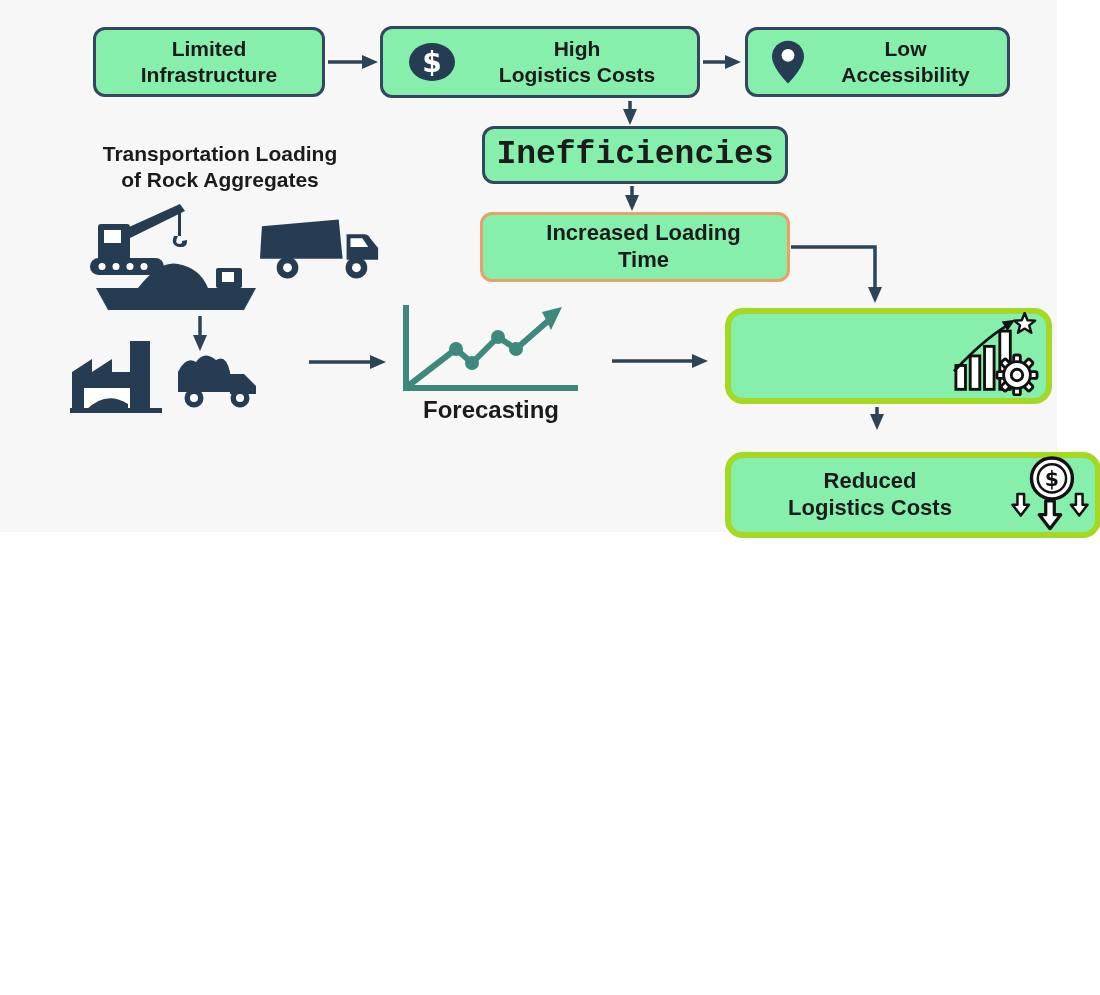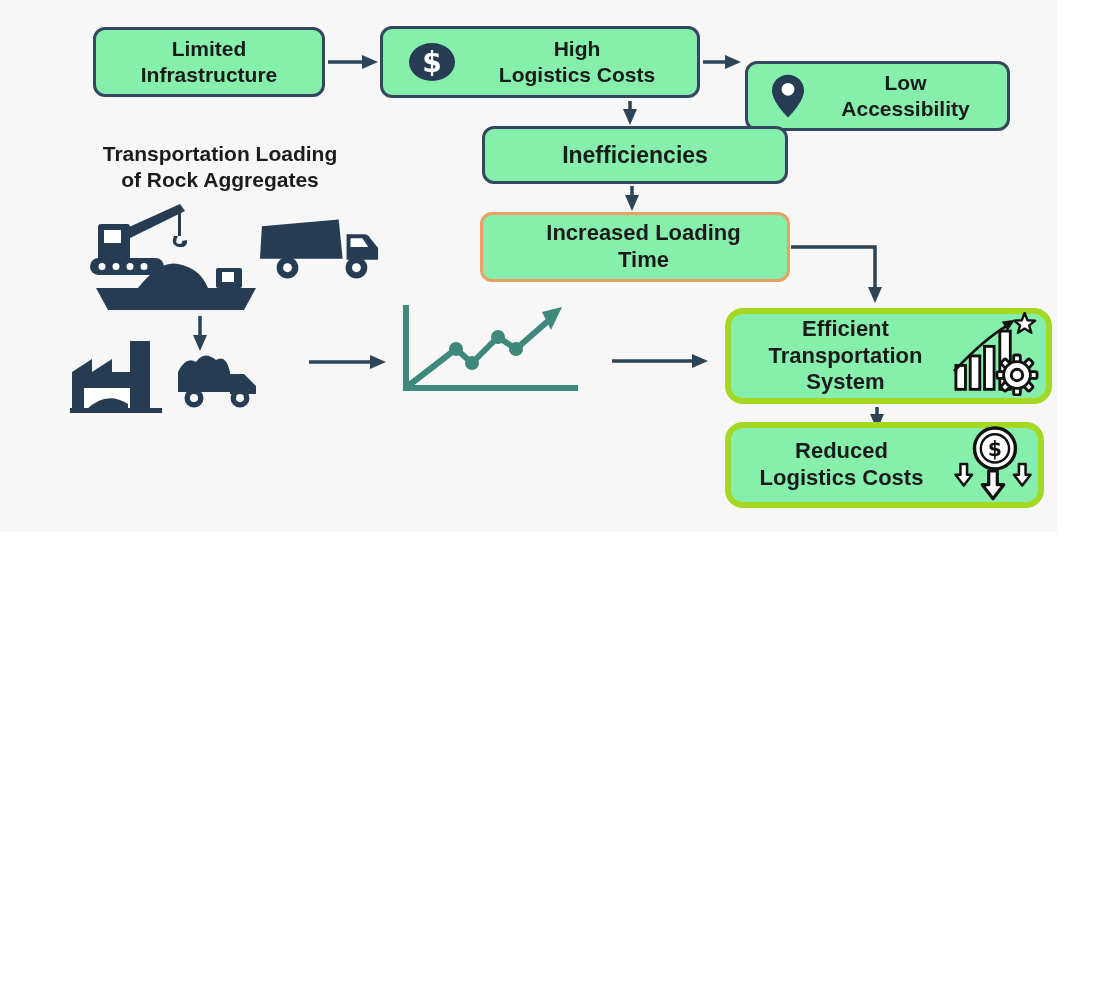--- a/index.html
+++ b/index.html
@@ -12,21 +12,21 @@
     position:absolute;background:#86efac;border:3px solid #33485e;border-radius:12px;
     display:flex;align-items:center;justify-content:center;box-sizing:border-box;
   }
   .node .label{
     white-space:pre-line;text-align:center;font-weight:bold;color:#1b1b1b;
     line-height:1.22;font-size:21px;
   }
   .node-iconleft{justify-content:flex-start;}
   .node-iconleft .boxicon{flex:0 0 auto;display:flex;align-items:center;margin-left:24px;}
   .node-iconleft .label{flex:1 1 auto;}
-  .node-big .label{font-size:23px;}
+  .node-big .label{font-size:33px;font-family:Liberation Mono, monospace;}
   .node-orange{border:3px solid #e8a265;border-radius:12px;padding-left:17px;}
   .node-green{border:6px solid #a5d823;border-radius:18px;}
   .node-green .label{font-size:22px;padding-right:86px;}
   .node-green .righticon{position:absolute;right:6px;top:50%;transform:translateY(-50%);}
   .node-orange .label{font-size:22px;}
   .caption{
     position:absolute;text-align:center;font-weight:bold;color:#1b1b1b;
     white-space:pre-line;line-height:1.25;font-size:21px;
   }
   .icon{position:absolute;}
@@ -67,21 +67,21 @@
     <span class="boxicon">
       <svg width="50" height="42" viewBox="0 0 50 42">
         <ellipse cx="25" cy="21" rx="23" ry="19" fill="#263c52"></ellipse>
         <text x="25" y="31" text-anchor="middle" font-size="28" font-weight="bold" font-family="DejaVu Sans, sans-serif" fill="#ffffff">$</text>
       </svg>
     </span>
     <span class="label">High
 Logistics Costs</span>
   </div>
 
-  <div class="node node-iconleft" style="left:745px;top:27px;width:265px;height:70px;margin-top:34px;">
+  <div class="node node-iconleft" style="left:745px;top:27px;width:265px;height:70px;">
     <span class="boxicon">
       <svg width="32" height="44" viewBox="0 0 24 32">
         <path d="M12 0 C5.4 0 0 5.2 0 11.8 C0 20.5 12 32 12 32 S24 20.5 24 11.8 C24 5.2 18.6 0 12 0 Z" fill="#263c52"></path>
         <circle cx="12" cy="11" r="4.8" fill="#ffffff"></circle>
       </svg>
     </span>
     <span class="label">Low
 Accessibility</span>
   </div>
 
@@ -164,25 +164,23 @@
       <polygon points="164,4 144,9 153,27" fill="#3e897b"></polygon>
       <g fill="#3e897b">
         <circle cx="58" cy="46" r="7"></circle>
         <circle cx="74" cy="60" r="7"></circle>
         <circle cx="100" cy="34" r="7"></circle>
         <circle cx="118" cy="46" r="7"></circle>
       </g>
     </svg>
   </span>
 
+  <div class="caption" style="left:396px;top:395px;width:190px;font-size:24px;">Forecasting</div>
 
   <div class="node node-green" style="left:725px;top:308px;width:327px;height:96px;">
-    <span class="label">Efficient
-Transportation
-System</span>
     <span class="righticon">
       <svg width="88" height="84" viewBox="0 0 92 88">
         <g fill="#ffffff" stroke="#111111" stroke-width="3">
           <rect x="4" y="56" width="10" height="25"></rect>
           <rect x="19" y="46" width="10" height="35"></rect>
           <rect x="34" y="36" width="10" height="45"></rect>
           <rect x="50" y="20" width="11" height="61"></rect>
         </g>
         <path d="M2 62 Q34 28 58 14" stroke="#111111" stroke-width="3" fill="none"></path>
         <polygon points="66,8 52,10 58,20" fill="#111111"></polygon>
@@ -198,21 +196,21 @@
             <rect x="64.5" y="45" width="7" height="9" rx="2" transform="rotate(270 68 66)"></rect>
             <rect x="64.5" y="45" width="7" height="9" rx="2" transform="rotate(315 68 66)"></rect>
           </g>
           <circle cx="68" cy="66" r="14" fill="#ffffff" stroke="#111111" stroke-width="3"></circle>
           <circle cx="68" cy="66" r="6" fill="#ffffff" stroke="#111111" stroke-width="3"></circle>
         </g>
       </svg>
     </span>
   </div>
 
-  <div class="node node-green" style="left:725px;top:422px;width:319px;height:86px;">
+  <div class="node node-green" style="left:725px;top:452px;width:376px;height:86px;">
     <span class="label">Reduced
 Logistics Costs</span>
     <span class="righticon">
       <svg width="78" height="76" viewBox="0 0 80 78">
         <circle cx="42" cy="24" r="21" fill="#ffffff" stroke="#111111" stroke-width="3.5"></circle>
         <circle cx="42" cy="24" r="14.5" fill="#ffffff" stroke="#111111" stroke-width="2.5"></circle>
         <text x="42" y="32" text-anchor="middle" font-size="21" font-weight="bold" font-family="DejaVu Sans, sans-serif" fill="#111111">$</text>
         <g fill="#ffffff" stroke="#111111" stroke-width="3" stroke-linejoin="round">
           <path transform="translate(10,40) scale(0.85)" d="M-4 0 L4 0 L4 13 L10 13 L0 26 L-10 13 L-4 13 Z"></path>
           <path transform="translate(40,47) scale(1.1)" d="M-4 0 L4 0 L4 13 L10 13 L0 26 L-10 13 L-4 13 Z"></path>

